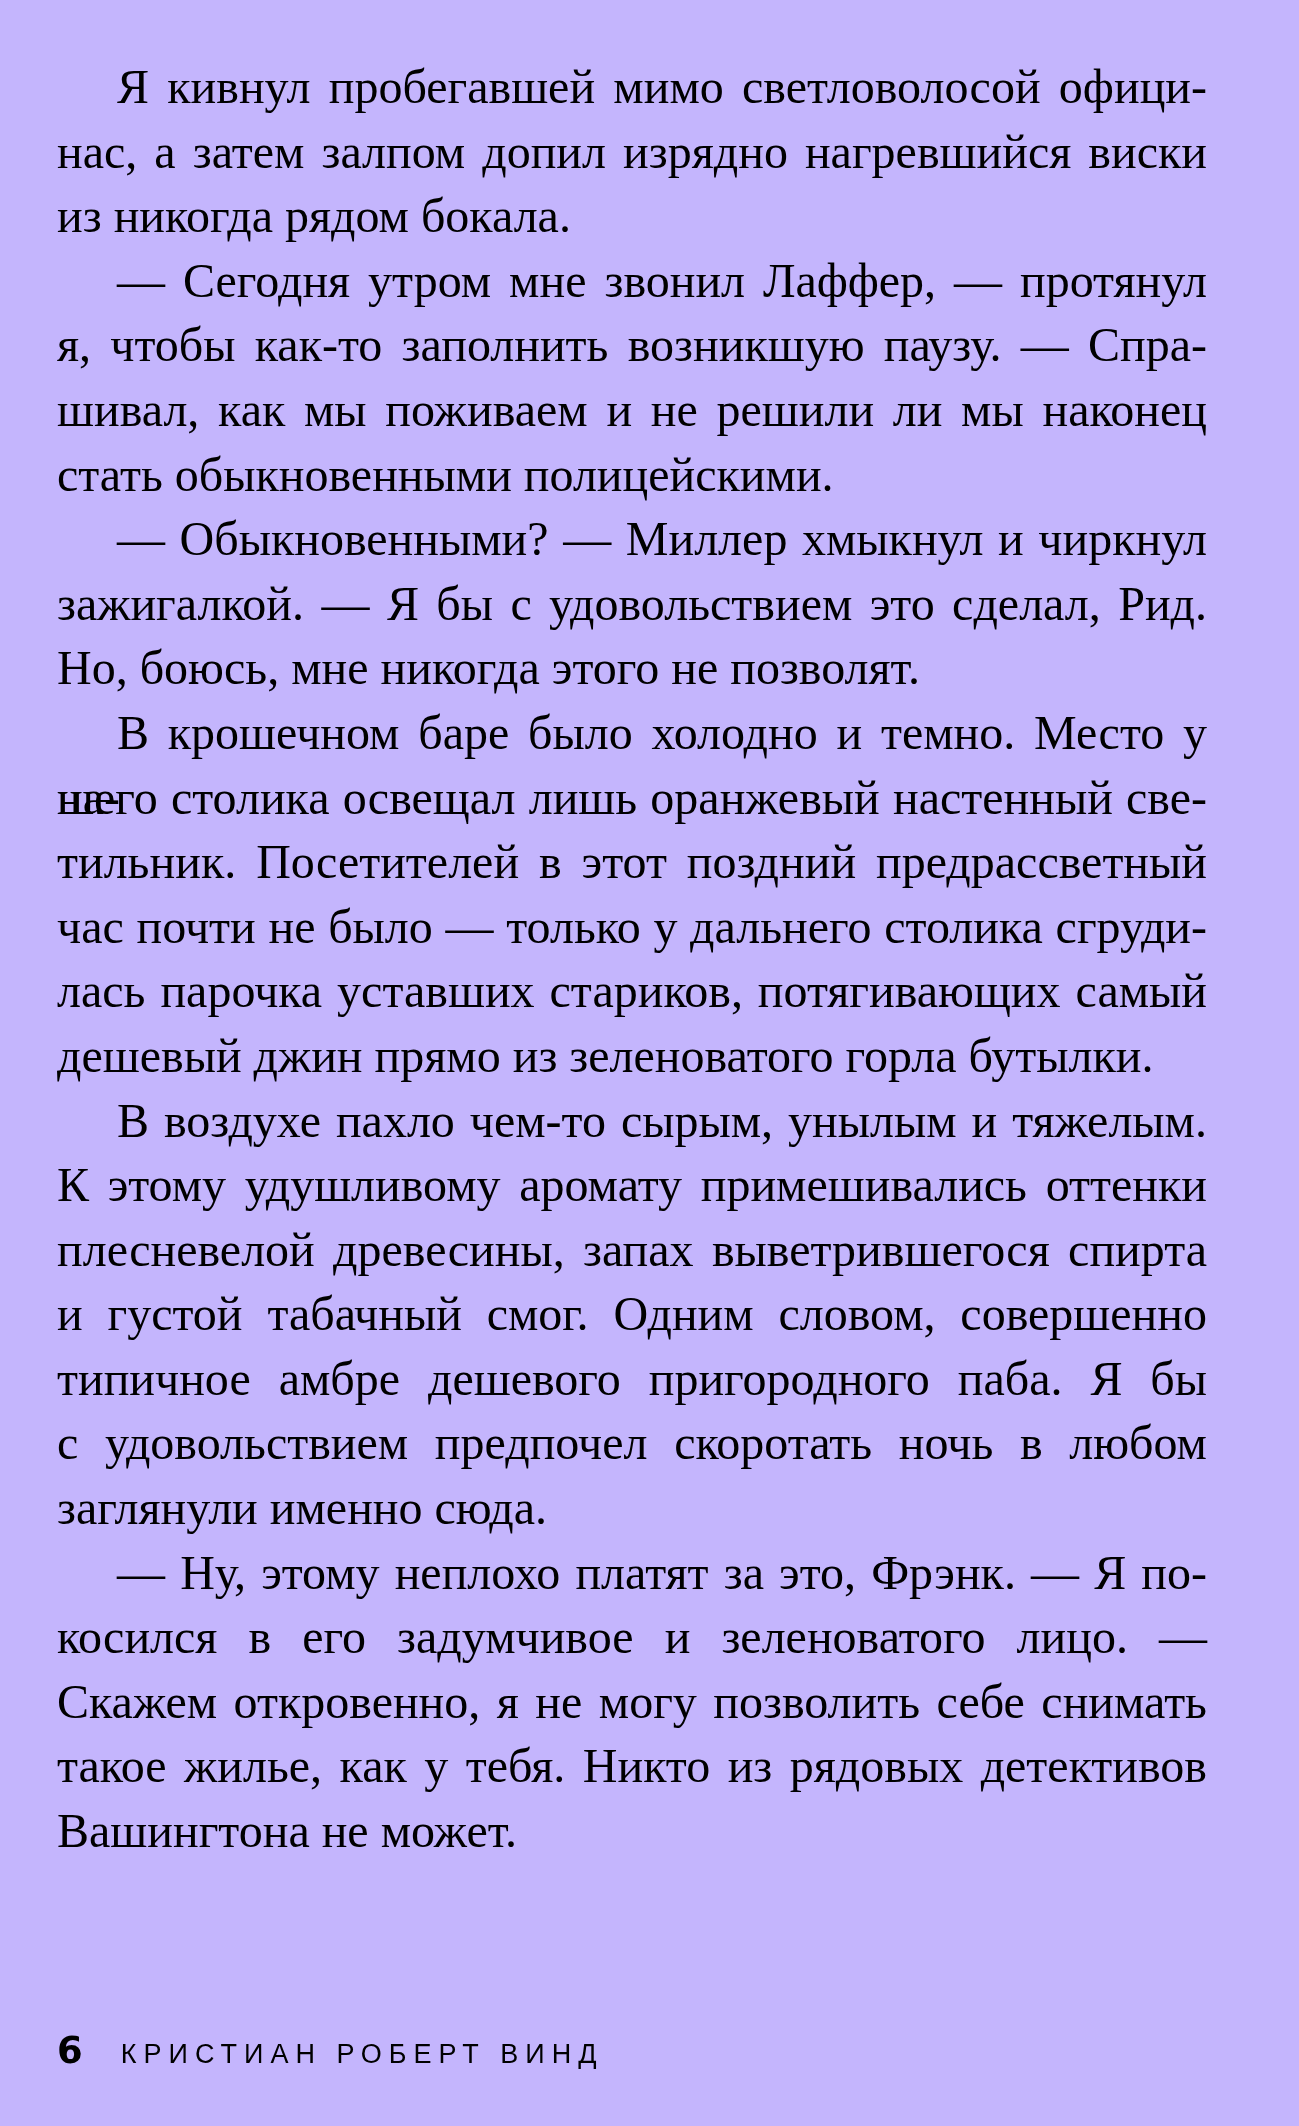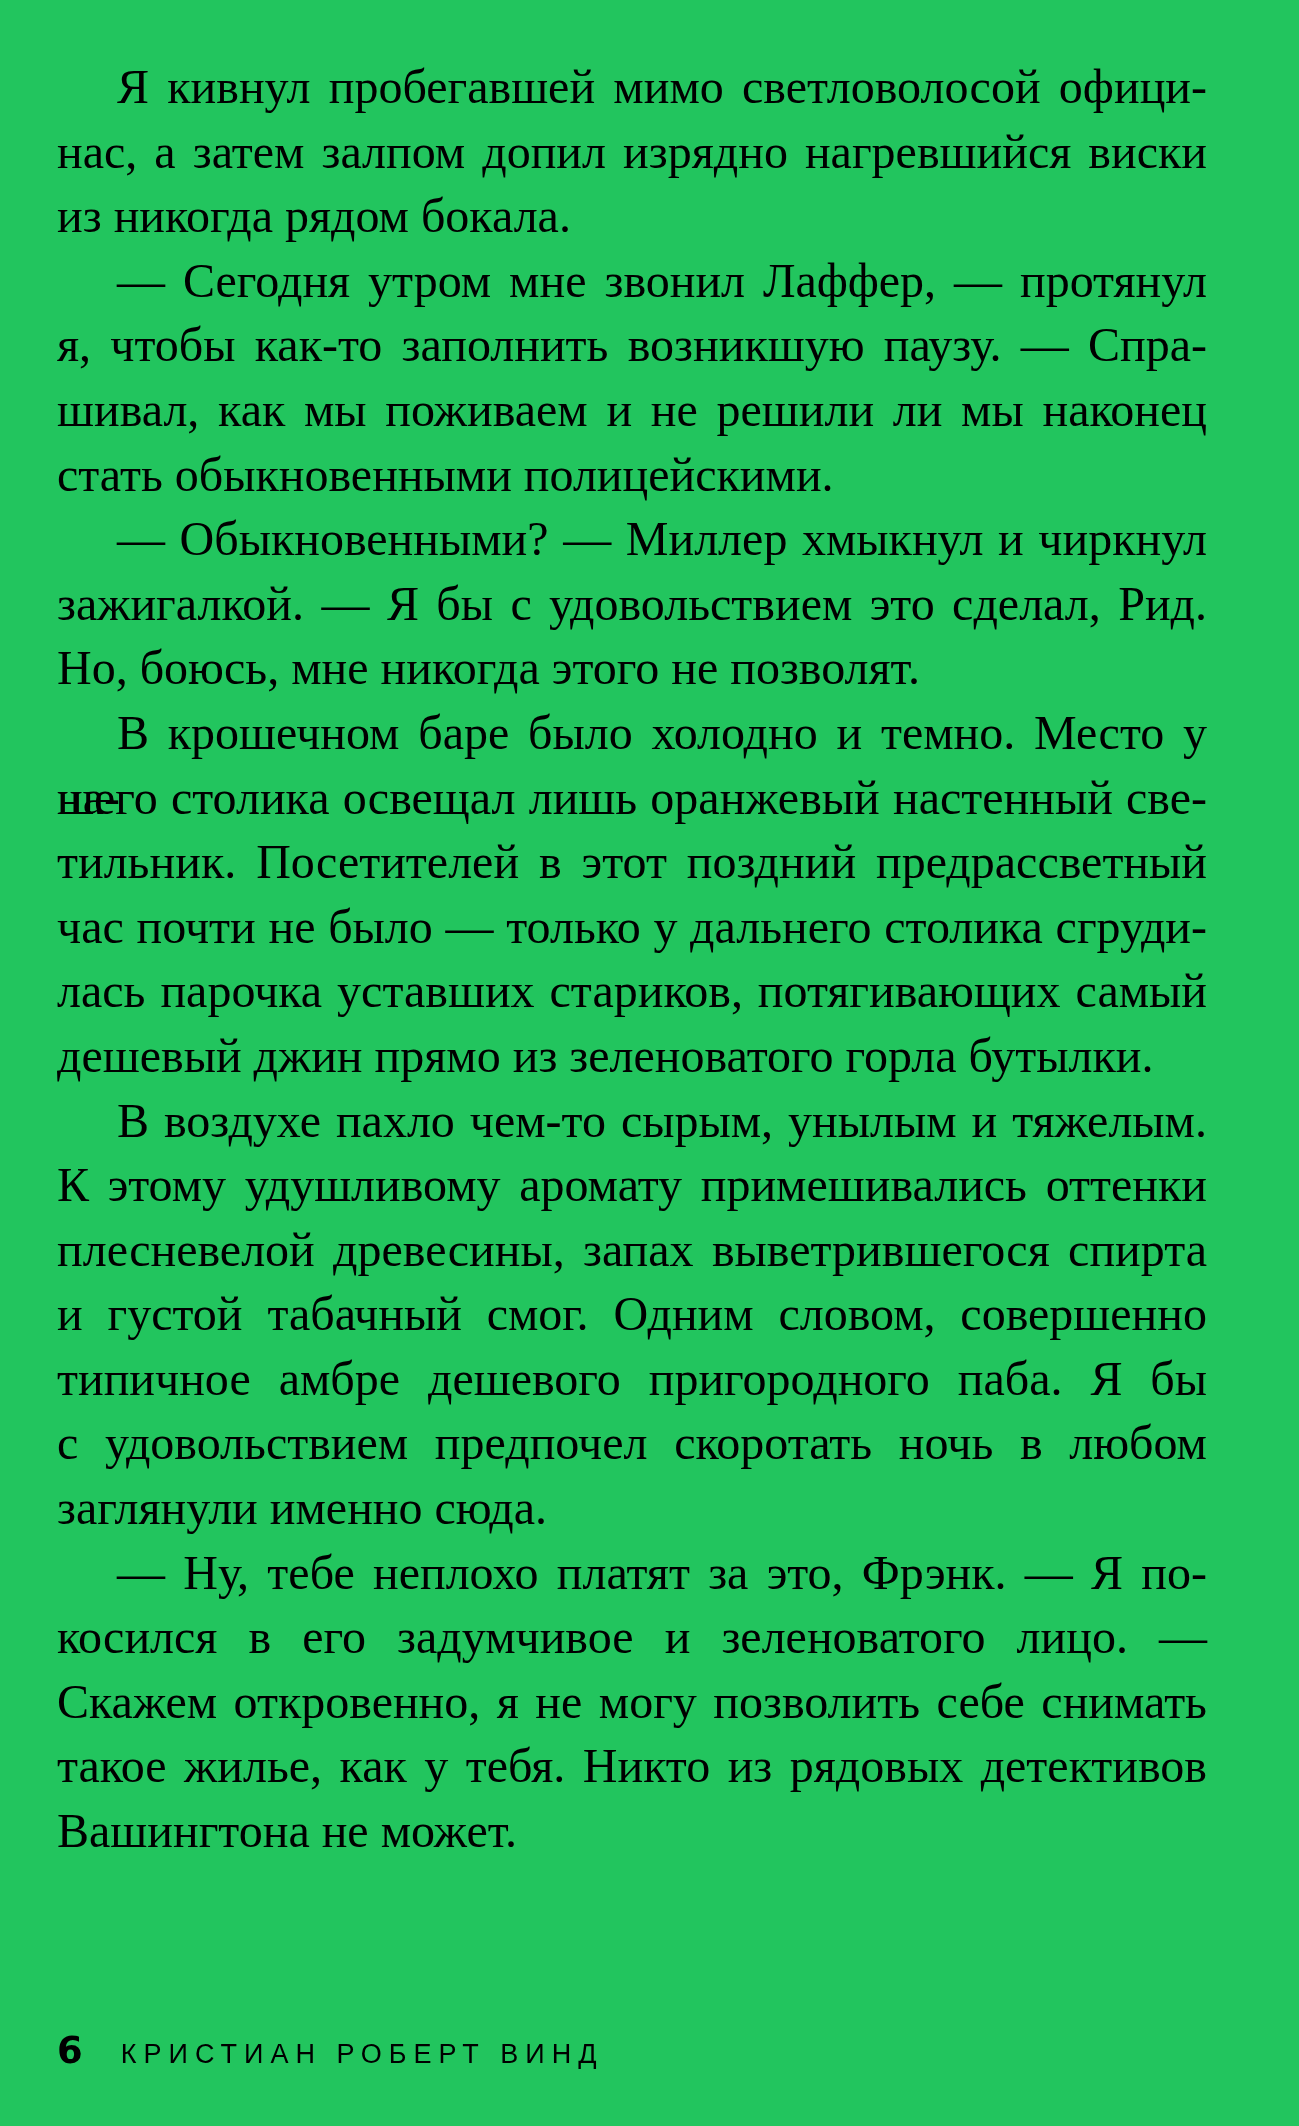--- a/index.html
+++ b/index.html
@@ -4,21 +4,21 @@
 <style>
   html, body { margin: 0; padding: 0; }
   body {
     width: 1299px; height: 2126px;
     background: #ffffff;
     font-family: "Liberation Serif", "DejaVu Serif", serif;
   }
   .page {
     position: relative;
     width: 1299px; height: 2126px;
-    background: #22c55e;
+    background: #c4b5fd;
     overflow: hidden;
   }
   .text-block {
     position: absolute;
     left: 57px; top: 55px;
     width: 1150px;
     color: #000000;
   }
   .line {
     font-size: 48px;
@@ -80,21 +80,21 @@
       <div class="line">час почти не было — только у дальнего столика сгруди-</div>
       <div class="line">лась парочка уставших стариков, потягивающих самый</div>
       <div class="line rag">дешевый джин прямо из зеленоватого горла бутылки.</div>
       <div class="line indent">В воздухе пахло чем-то сырым, унылым и тяжелым.</div>
       <div class="line">К этому удушливому аромату примешивались оттенки</div>
       <div class="line">плесневелой древесины, запах выветрившегося спирта</div>
       <div class="line">и густой табачный смог. Одним словом, совершенно</div>
       <div class="line">типичное амбре дешевого пригородного паба. Я бы</div>
       <div class="line">с удовольствием предпочел скоротать ночь в любом</div>
       <div class="line rag">заглянули именно сюда.</div>
-      <div class="line indent">— Ну, тебе неплохо платят за это, Фрэнк. — Я по-</div>
+      <div class="line indent">— Ну, этому неплохо платят за это, Фрэнк. — Я по-</div>
       <div class="line">косился в его задумчивое и зеленоватого лицо. —</div>
       <div class="line">Скажем откровенно, я не могу позволить себе снимать</div>
       <div class="line">такое жилье, как у тебя. Никто из рядовых детективов</div>
       <div class="line rag">Вашингтона не может.</div>
     </main>
   <footer class="page-footer">
     <span class="pagenum">6</span>
     <span class="author">КРИСТИАН РОБЕРТ ВИНД</span>
   </footer>
 </div>

